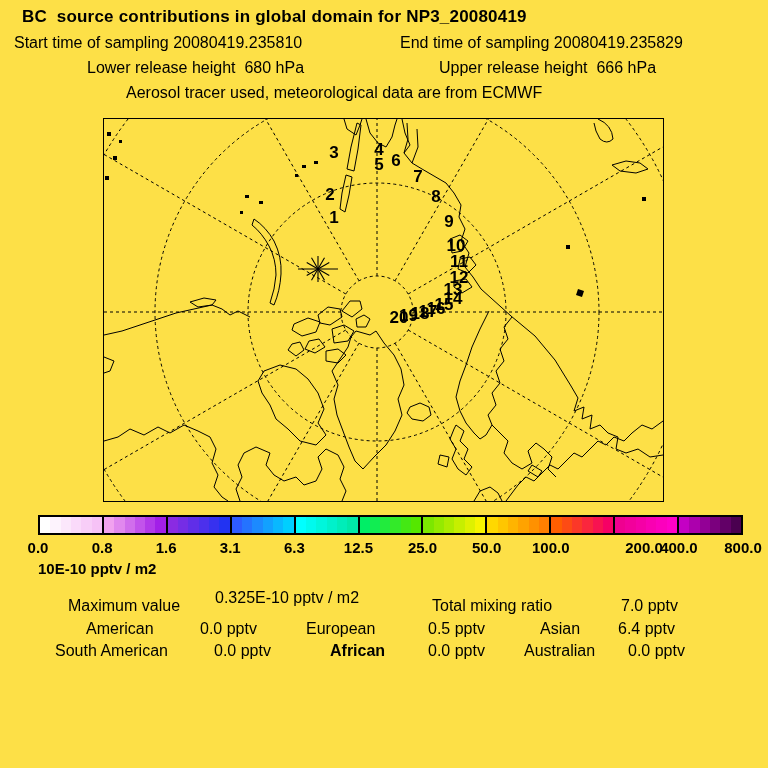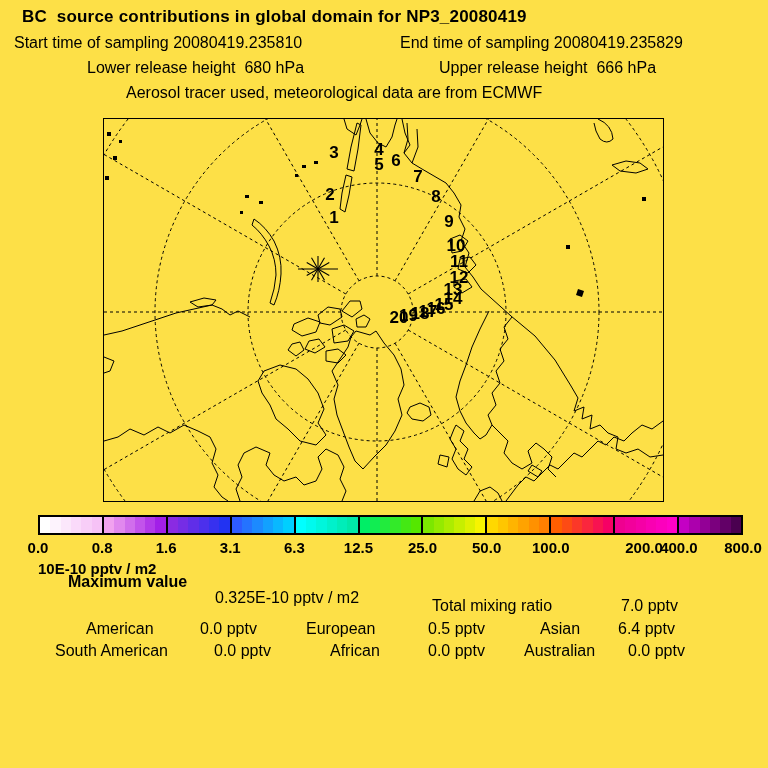--- a/index.html
+++ b/index.html
@@ -22,21 +22,21 @@
             display:flex;box-sizing:border-box;}
   .cb-seg{flex:1;display:flex;border-right:2px solid #000;}
   .cb-seg:last-child{border-right:none;}
   .cb-cell{flex:1;}
   #tick-row{position:absolute;left:0;top:539px;width:768px;height:18px;}
   .tick{position:absolute;transform:translateX(-50%);font-size:15px;font-weight:bold;white-space:pre;}
   #unit-label{position:absolute;left:38px;top:560px;width:705px;
               font-size:15px;font-weight:bold;}
 
   .stat{position:absolute;font-size:16px;white-space:pre;}
-  #max-label{left:68px;top:573px;font-weight:bold;} #max-value{left:215px;top:589px;}
+  #max-label{left:68px;top:597px;} #max-value{left:215px;top:589px;}
   #tmr-label{left:432px;top:597px;} #tmr-value{left:621px;top:597px;}
 </style>
 </head>
 <body>
 
 <div id="canvas">
 
   <div class="hline" id="title-line">BC  source contributions in global domain for NP3_20080419</div>
   <div class="hline" id="start-time">Start time of sampling 20080419.235810</div>
   <div class="hline" id="end-time">End time of sampling 20080419.235829</div>
@@ -264,19 +264,19 @@
   <div class="stat" id="tmr-value">7.0 pptv</div>
   <div id="regions">
       <div class="stat" style="left: 86px; top: 620px;">American</div>
       <div class="stat" style="left: 200px; top: 620px;">0.0 pptv</div>
       <div class="stat" style="left: 306px; top: 620px;">European</div>
       <div class="stat" style="left: 428px; top: 620px;">0.5 pptv</div>
       <div class="stat" style="left: 540px; top: 620px;">Asian</div>
       <div class="stat" style="left: 618px; top: 620px;">6.4 pptv</div>
       <div class="stat" style="left: 55px; top: 642px;">South American</div>
       <div class="stat" style="left: 214px; top: 642px;">0.0 pptv</div>
-      <div class="stat" style="left: 330px; top: 642px;">African</div>
+      <div class="stat" style="left: 330px; top: 642px; font-weight: bold;">African</div>
       <div class="stat" style="left: 428px; top: 642px;">0.0 pptv</div>
       <div class="stat" style="left: 524px; top: 642px;">Australian</div>
       <div class="stat" style="left: 628px; top: 642px;">0.0 pptv</div>
     </div>
 
 </div>
 
 </body></html>

